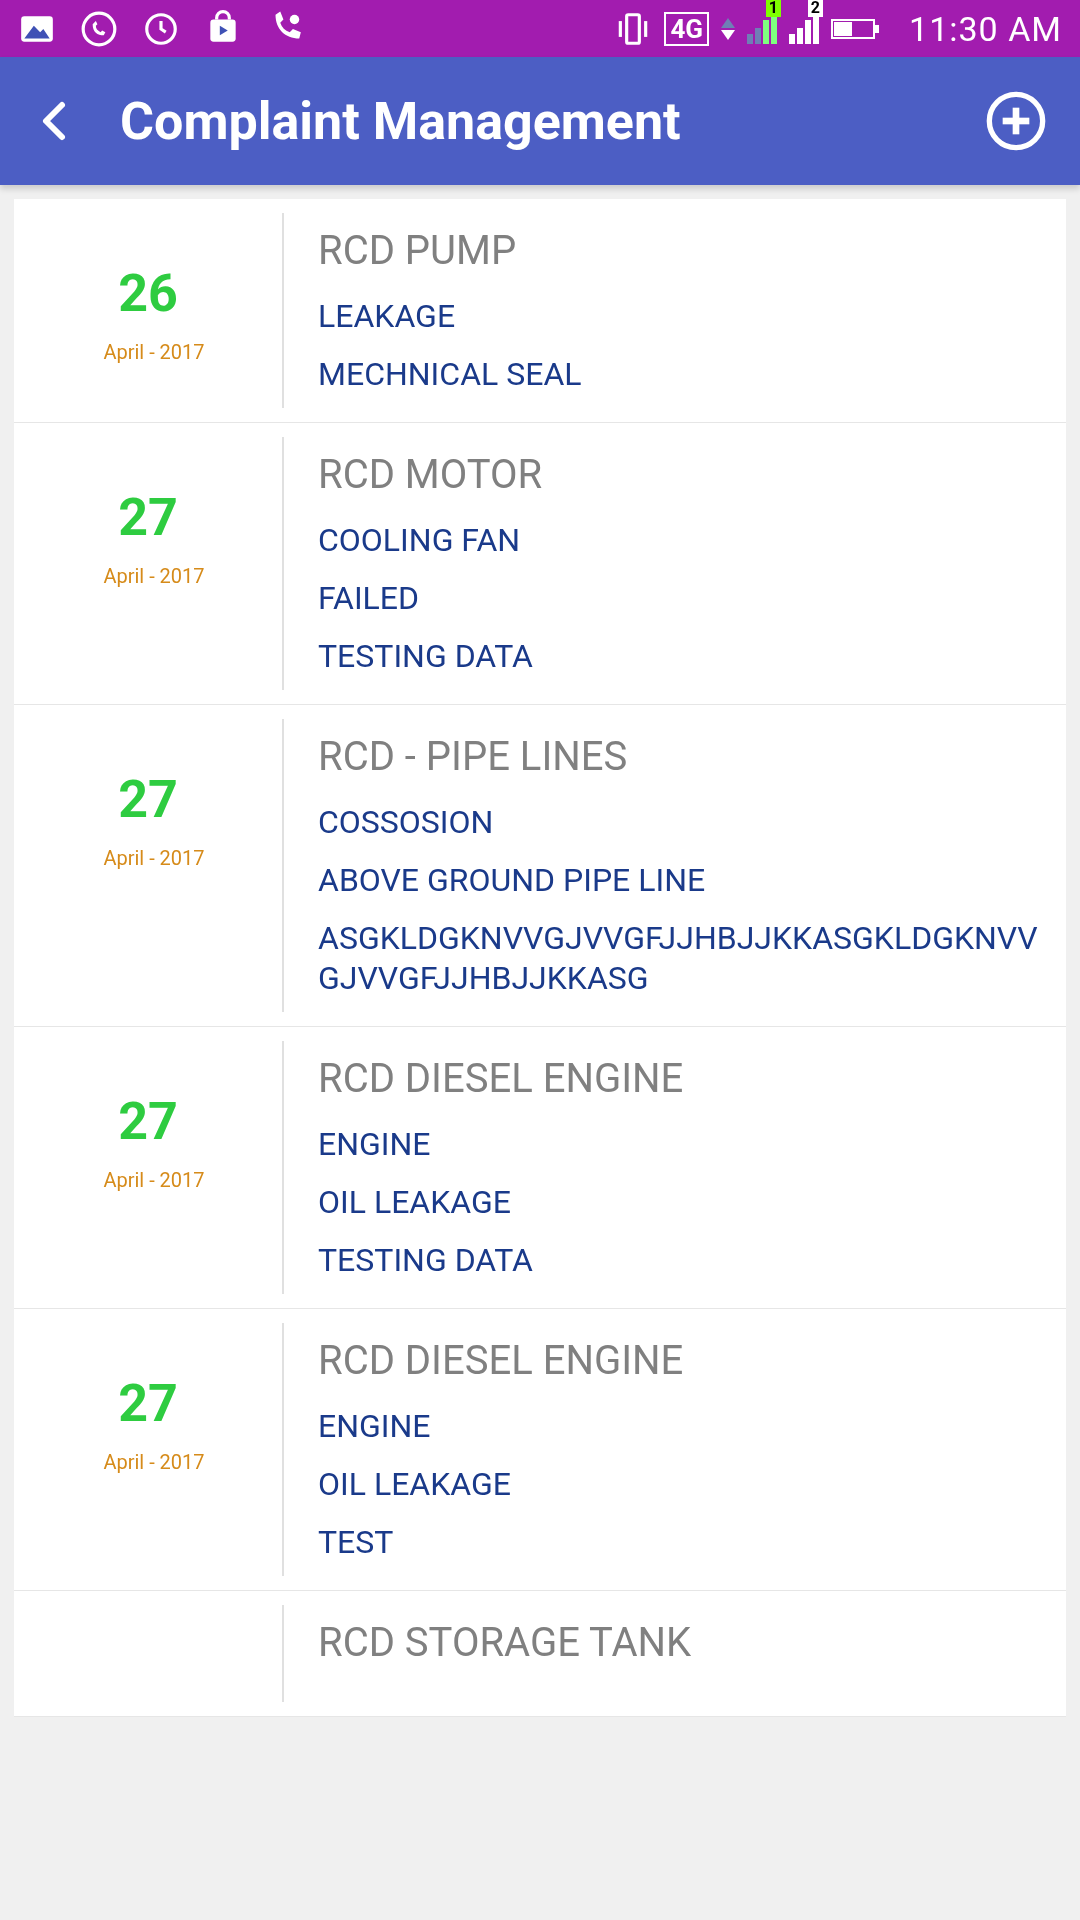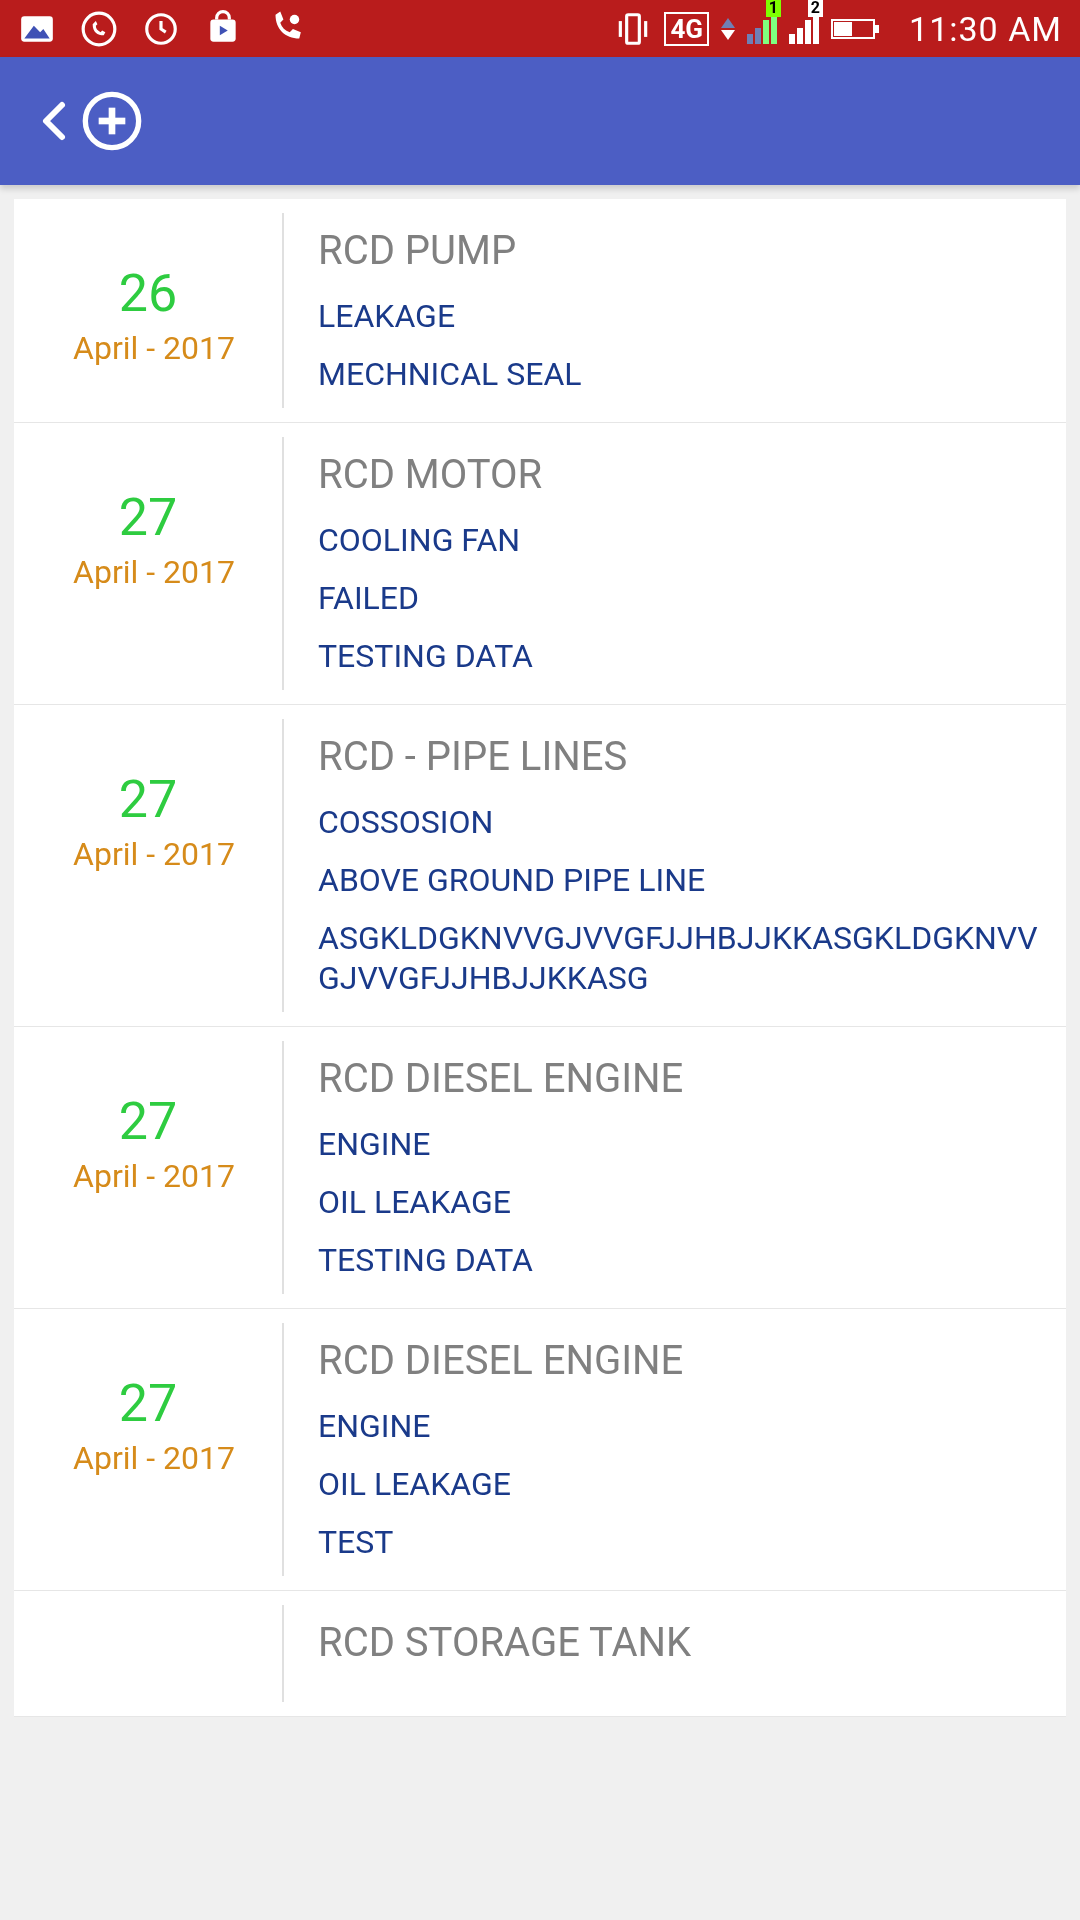--- a/index.html
+++ b/index.html
@@ -5,21 +5,21 @@
 * { box-sizing: border-box; margin: 0; padding: 0; }
 body {
   width: 1080px;
   height: 1920px;
   font-family: Roboto, Arial, sans-serif;
   background: #f0f0f0;
   overflow: hidden;
 }
 .statusbar {
   height: 57px;
-  background: #b91c1c;
+  background: #a21caf;
   display: flex;
   justify-content: space-between;
   padding: 3px 18px;
   color: #fff;
 }
 .statusbar-left { display: flex; align-items: center; gap: 24px; }
 .statusbar-right { display: flex; align-items: center; gap: 12px; }
 .statusbar-right .time { font-size: 34px; letter-spacing: 1px; margin-left: 16px; }
 .status-icon { width: 38px; height: 38px; display: inline-flex; align-items: center; justify-content: center; }
 .status-icon svg { width: 100%; height: 100%; }
@@ -51,27 +51,27 @@
 .date-col {
   width: 268px;
   flex-shrink: 0;
   text-align: center;
   padding-top: 64px;
   padding-bottom: 40px;
   position: relative;
 }
 .date-day {
   font-size: 52px;
-  font-weight: 400;
+  font-weight: 700;
   color: #2ecc40;
 }
 .date-month {
-  font-size: 32px;
+  font-size: 20px;
   color: #d68b1a;
-  margin-top: 5px;
+  margin-top: 16px;
   padding-left: 12px;
 }
 .divider {
   width: 2px;
   background: #e0e0e0;
   margin: 14px 0;
 }
 .body-col {
   flex: 1;
   padding: 28px 17px 28px 34px;
@@ -179,20 +179,21 @@
     <span class="time">11:30 AM</span>
   </div>
 </div>
 
 <div class="appbar">
   <div class="back">
     <svg viewBox="0 0 24 24">
         <polyline points="15,4 7,12 15,20" stroke-width="3" stroke-linecap="round" stroke-linejoin="round"></polyline>
       </svg>
   </div>
+  <div class="title">Complaint Management</div>
   <div class="add">
     <svg viewBox="0 0 24 24">
         <circle cx="12" cy="12" r="10" stroke-width="2"></circle>
         <line x1="12" y1="7" x2="12" y2="17" stroke-width="2.5"></line>
         <line x1="7" y1="12" x2="17" y2="12" stroke-width="2.5"></line>
       </svg>
   </div>
 </div>
 
 <div class="content">

